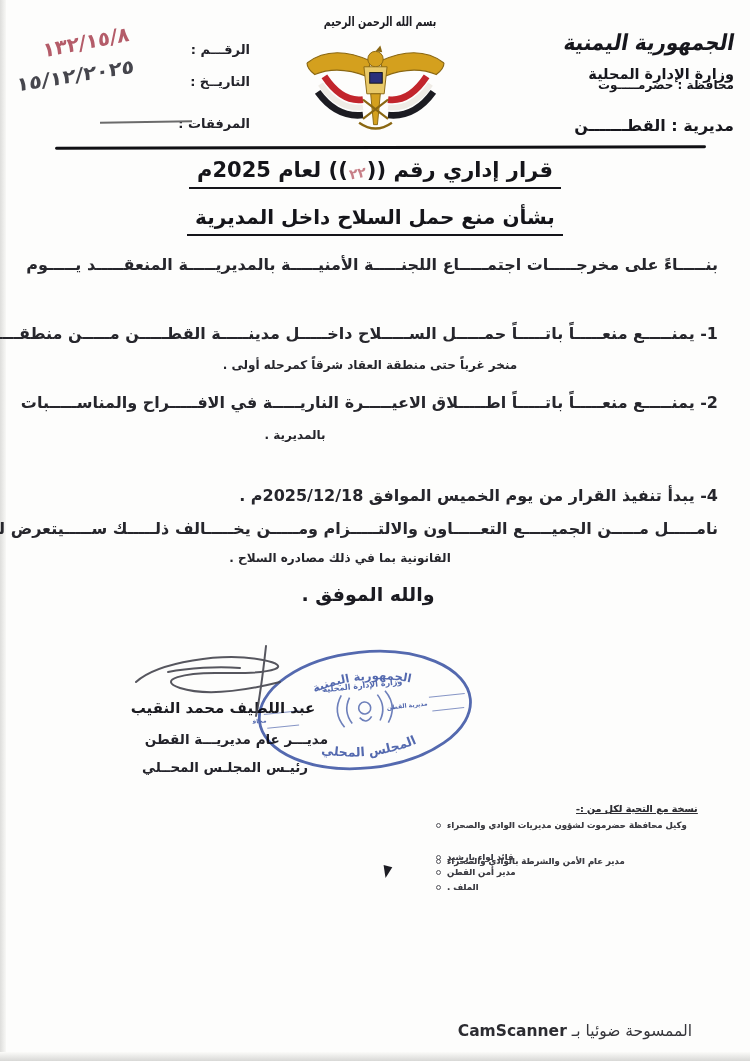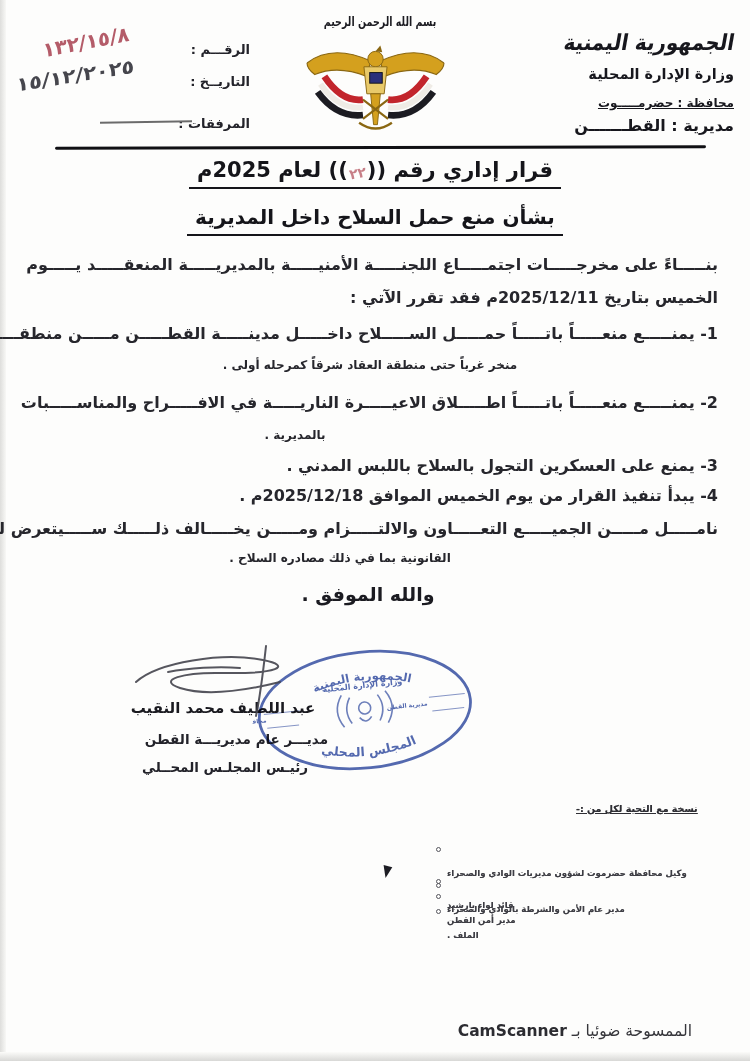--- a/index.html
+++ b/index.html
@@ -23,21 +23,21 @@
   .attach-line { position:absolute; left:100px; top:121px; width:92px; height:1.5px;
     background:#6b6b6b; transform:rotate(-1deg); }
 
   .bismillah { position:absolute; left:295px; top:16px; width:170px; text-align:center;
     font-size:9.5px; font-weight:800; color:#1c1c22; transform:scaleY(1.35); letter-spacing:.5px; }
   .emblem { position:absolute; left:303px; top:34px; }
 
   .org { position:absolute; right:16px; white-space:nowrap; font-weight:800; color:#17171d; }
   .org-country { top:30px; font-size:20px; transform:skewX(-10deg) scaleY(1.1); }
   .org-ministry { top:66px; font-size:14.5px; }
-  .org-gov { top:96px; font-size:12px;text-decoration:underline; }
+  .org-gov { top:78px; font-size:12px; }
   .org-dist { top:116px; font-size:16px; }
 
   .divider { position:absolute; left:55px; right:44px; top:146px; height:3.2px;
     background:#101014; border-radius:2px; transform:rotate(-0.15deg); }
 
   
   .title-wrap { position:absolute; left:0; right:0; text-align:center; white-space:nowrap; }
   .t1 { top:158px; } .t2 { top:205px; }
   .title-line { display:inline-block; font-size:21px; font-weight:800; color:#15151a;
     border-bottom:2.6px solid #15151a; padding:0 8px 5px; }
@@ -64,21 +64,21 @@
     transform:rotate(-6deg); opacity:.88; z-index:3; mix-blend-mode:multiply; }
 
   
   .cc-heading { position:absolute; left:576px; top:803px; font-size:9.5px; font-weight:800;
     color:#2e2e34; text-decoration:underline; white-space:nowrap; text-shadow:0 0 .5px #777; }
   .cc-row { position:absolute; left:436px; display:flex; align-items:center; gap:6px;
     direction:ltr; white-space:nowrap; }
   .cc-bullet { width:5px; height:5px; border:1px solid #55555c; border-radius:50%;
     flex:0 0 auto; }
   .cc-text { direction:rtl; font-size:8.5px; font-weight:700; color:#3d3d44;
-    text-shadow:0 0 .6px #888;margin-top:48px; }
+    text-shadow:0 0 .6px #888; }
   .arrow-mark { position:absolute; left:382px; top:866px; width:0; height:0;
     border-left:5px solid transparent; border-right:4px solid transparent;
     border-top:12px solid #1d1d24; transform:rotate(14deg); }
 
   
   .footer { position:absolute; right:58px; top:1022px; white-space:nowrap;
     font-size:15.5px; color:#36363b; }
   .footer .brand { font-weight:600; color:#2c2c31; }
 </style>
 </head>
@@ -127,26 +127,24 @@
       <span>قرار إداري رقم</span>
       <span class="parens"><span>((</span><span class="handnum">٢٢</span><span>))</span></span>
       <span>لعام 2025م</span>
     </span>
   </div>
   <div class="title-wrap t2">
     <span class="title-line" style="font-size:20px">بشأن منع حمل السلاح داخل المديرية</span>
   </div>
 
   <div class="bline" style="top:255px">بنـــــاءً على مخرجـــــات اجتمـــــاع اللجنـــــة الأمنيـــــة بالمديريـــــة المنعقـــــد يـــــوم</div>
-  <div class="bline" style="top:288px">الخميس بتاريخ 2025/12/11م فقد تقرر الآتي :</div>
   <div class="bline" style="top:324px">1- يمنـــــع منعـــــاً باتـــــاً حمـــــل الســـــلاح داخـــــل مدينـــــة القطـــــن مـــــن منطقـــــة</div>
   <div class="cline" style="top:358px; left:370px">منخر غرباً حتى منطقة العقاد شرقاً كمرحله أولى .</div>
   <div class="bline" style="top:393px">2- يمنـــــع منعـــــاً باتـــــاً اطـــــلاق الاعيـــــرة الناريـــــة في الافـــــراح والمناســـــبات</div>
   <div class="cline" style="top:428px; left:295px">بالمديرية .</div>
-  <div class="bline" style="top:456px">3- يمنع على العسكرين التجول بالسلاح باللبس المدني .</div>
   <div class="bline" style="top:486px">4- يبدأ تنفيذ القرار من يوم الخميس الموافق 2025/12/18م .</div>
   <div class="bline" style="top:519px">نامـــــل مـــــن الجميـــــع التعـــــاون والالتـــــزام ومـــــن يخـــــالف ذلـــــك ســـــيتعرض للإجـــــراءات</div>
   <div class="cline" style="top:551px; left:340px">القانونية بما في ذلك مصادره السلاح .</div>
   <div class="cline tawfiq" style="top:583px; left:368px">والله الموفق .</div>
 
   <div class="sig-svg">
     <svg width="215" height="78" viewBox="0 0 215 78">
       <g fill="none" stroke="#45454e" stroke-width="2" stroke-linecap="round" opacity=".9">
         <path d="M8,40 C30,20 95,10 135,18 C165,24 150,32 95,31 C55,30 28,38 52,46 C80,55 120,48 152,40"></path>
         <path d="M138,4 C136,22 133,50 128,74"></path>

